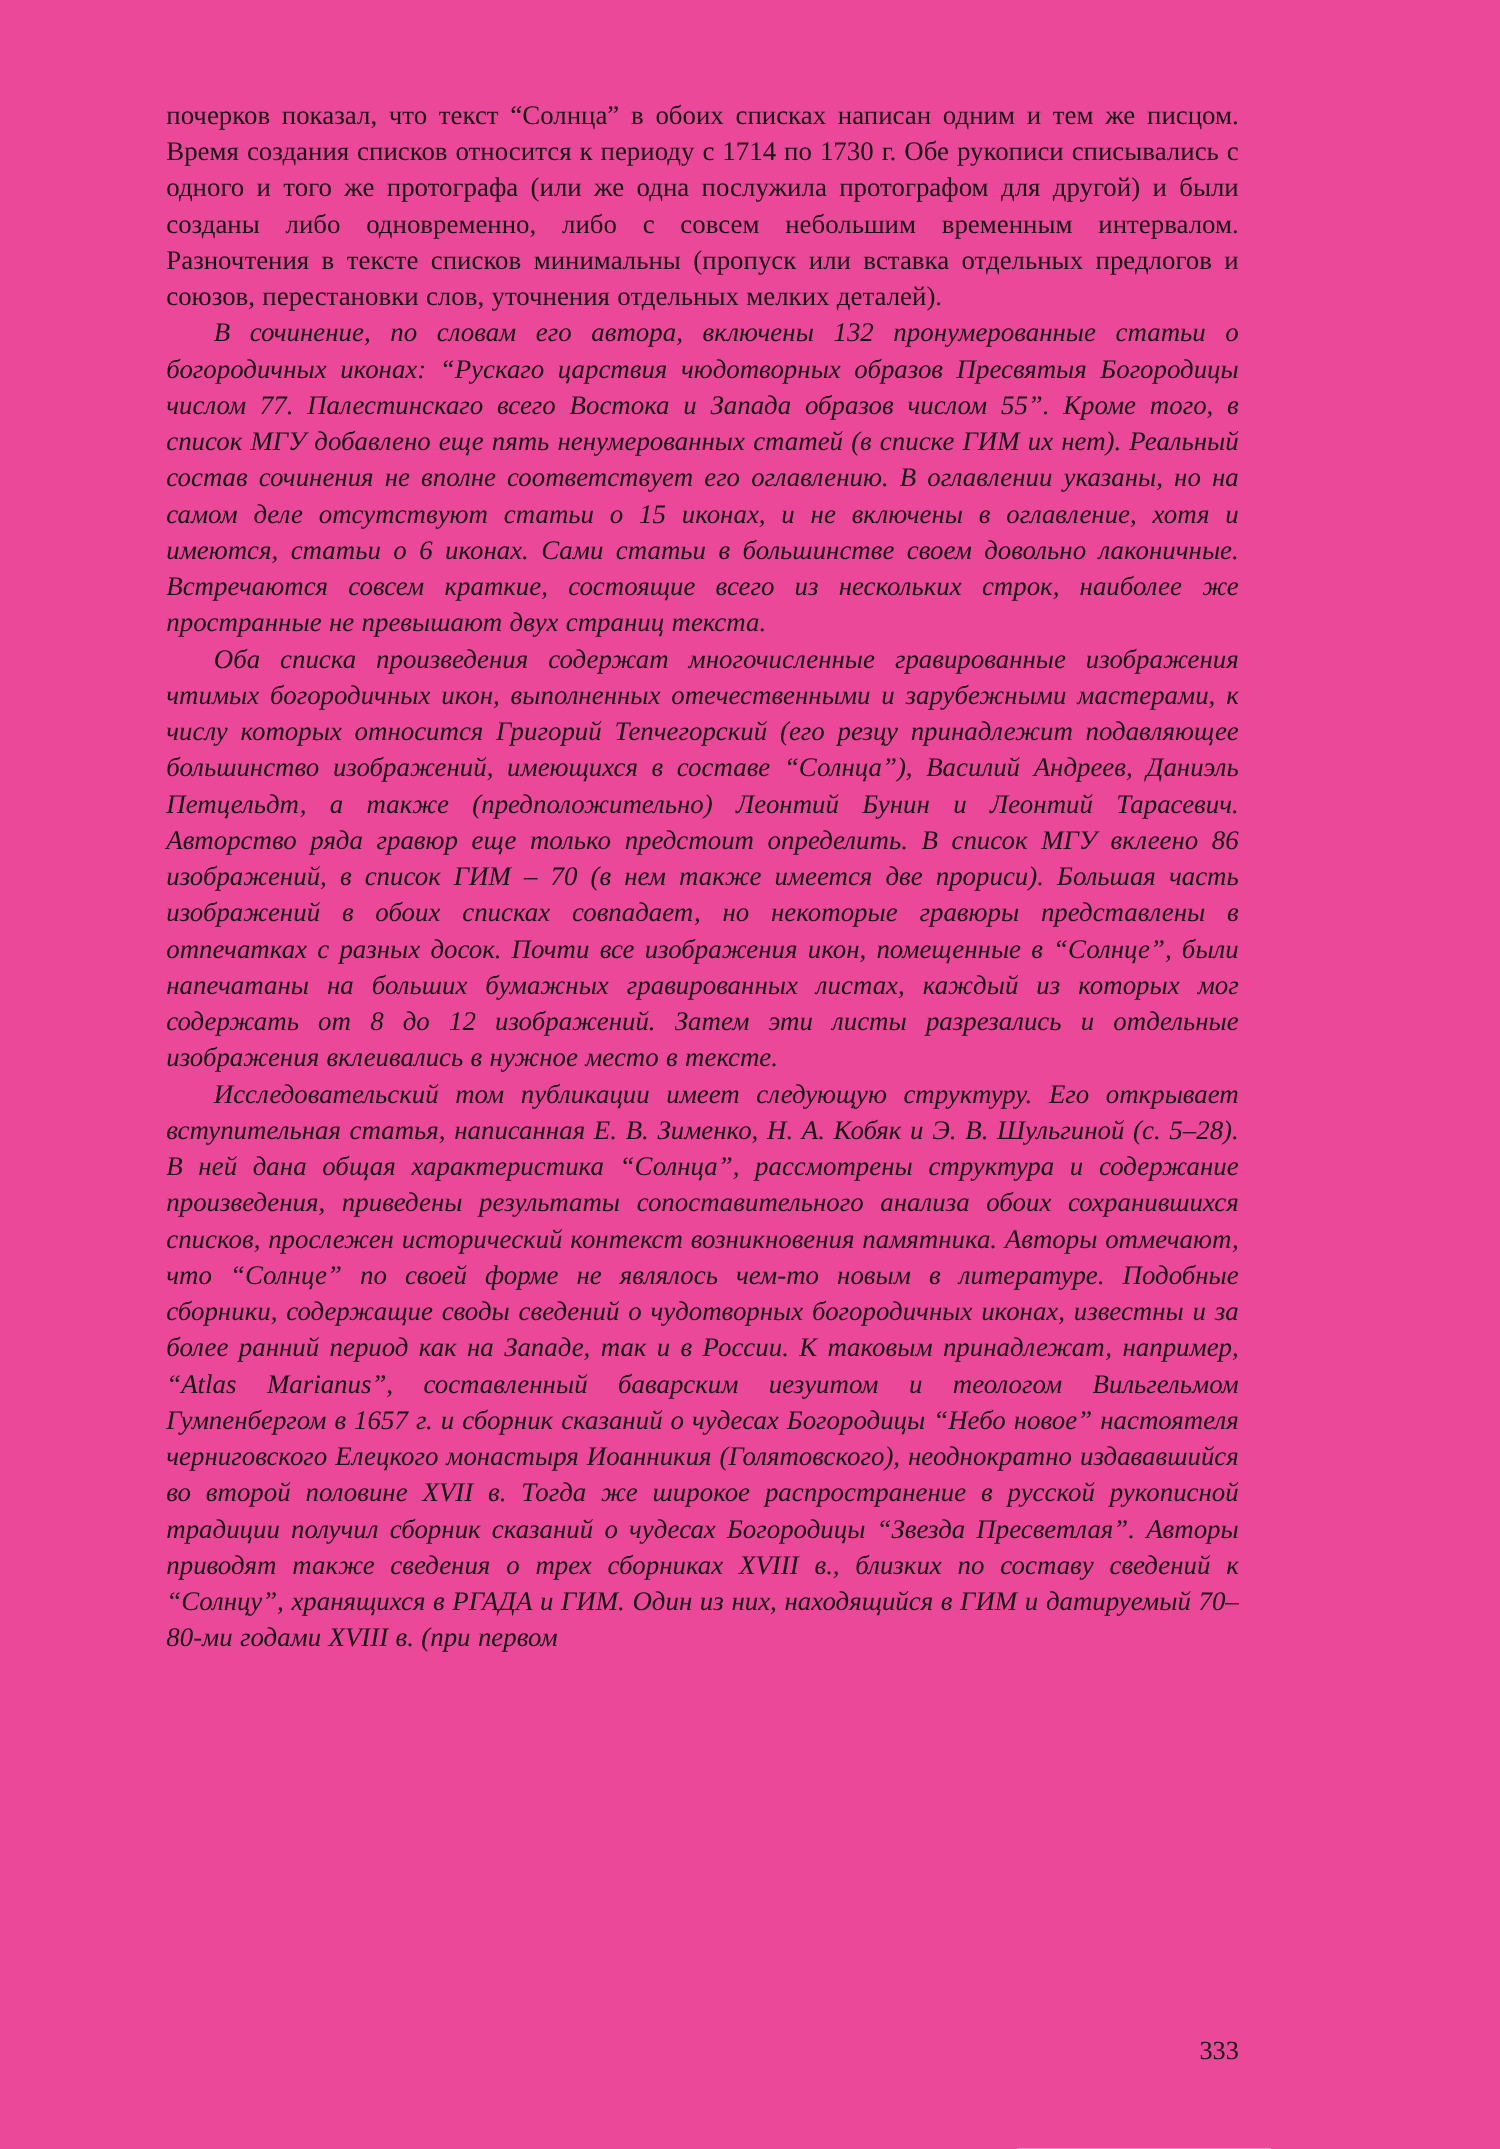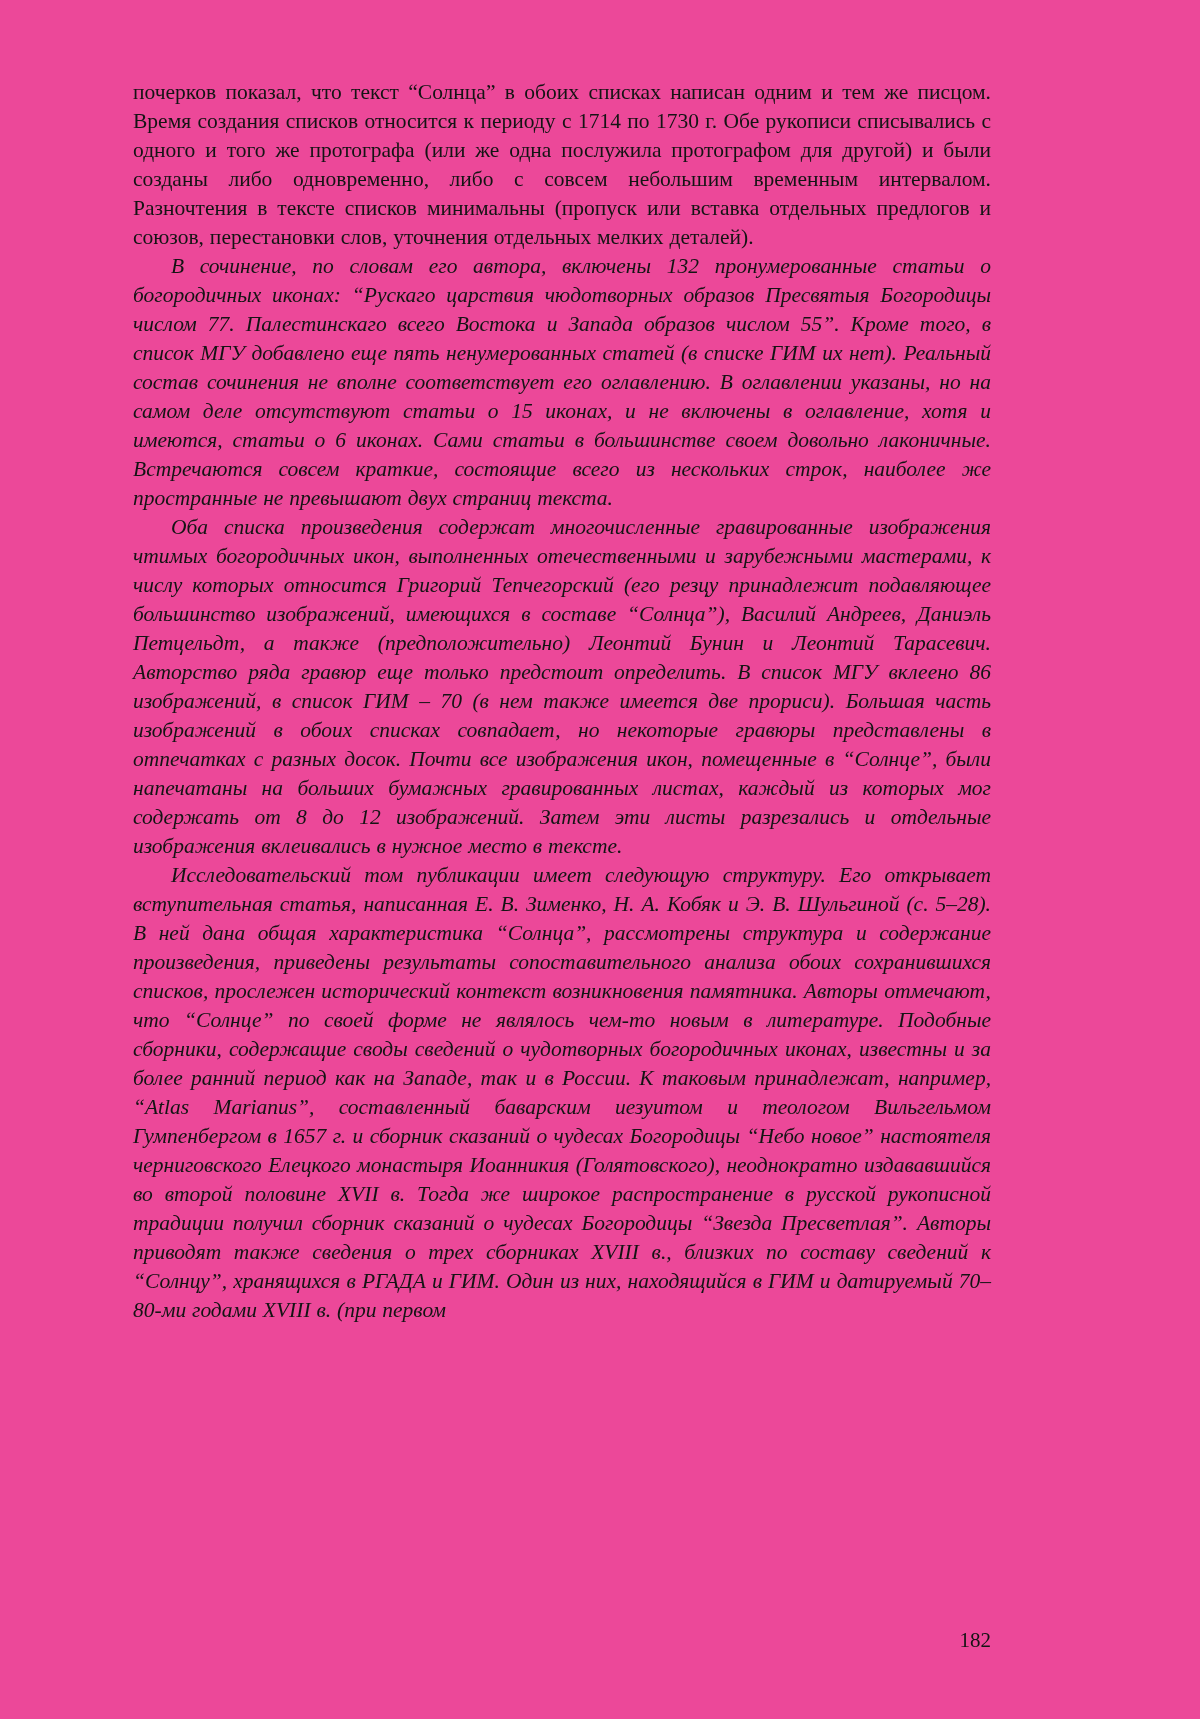--- a/index.html
+++ b/index.html
@@ -53,14 +53,14 @@
 <body>
 
 <div class="page">
   <div class="text-block">
 
   <p class="para" lang="ru">почерков показал, что текст “Солнца” в обоих списках написан одним и тем же писцом. Время создания списков относится к периоду с 1714 по 1730 г. Обе рукописи списывались с одного и того же протографа (или же одна послужила протографом для другой) и были созданы либо одновременно, либо с совсем небольшим временным интервалом. Разночтения в тексте списков минимальны (пропуск или вставка отдельных предлогов и союзов, перестановки слов, уточнения отдельных мелких деталей).</p>
       <p class="para indented" lang="ru">В сочинение, по словам его автора, включены 132 пронумерованные статьи о богородичных иконах: “Рускаго царствия чюдотворных образов Пресвятыя Богородицы числом 77. Палестинскаго всего Востока и Запада образов числом 55”. Кроме того, в список МГУ добавлено еще пять ненумерованных статей (в списке ГИМ их нет). Реальный состав сочинения не вполне соответствует его оглавлению. В оглавлении указаны, но на самом деле отсутствуют статьи о 15 иконах, и не включены в оглавление, хотя и имеются, статьи о 6 иконах. Сами статьи в большинстве своем довольно лаконичные. Встречаются совсем краткие, состоящие всего из нескольких строк, наиболее же пространные не превышают двух страниц текста.</p>
       <p class="para indented" lang="ru">Оба списка произведения содержат многочисленные гравированные изображения чтимых богородичных икон, выполненных отечественными и зарубежными мастерами, к числу которых относится Григорий Тепчегорский (его резцу принадлежит подавляющее большинство изображений, имеющихся в составе “Солнца”), Василий Андреев, Даниэль Петцельдт, а также (предположительно) Леонтий Бунин и Леонтий Тарасевич. Авторство ряда гравюр еще только предстоит определить. В список МГУ вклеено 86 изображений, в список ГИМ – 70 (в нем также имеется две прориси). Большая часть изображений в обоих списках совпадает, но некоторые гравюры представлены в отпечатках с разных досок. Почти все изображения икон, помещенные в “Солнце”, были напечатаны на больших бумажных гравированных листах, каждый из которых мог содержать от 8 до 12 изображений. Затем эти листы разрезались и отдельные изображения вклеивались в нужное место в тексте.</p>
       <p class="para indented" lang="ru">Исследовательский том публикации имеет следующую структуру. Его открывает вступительная статья, написанная Е. В. Зименко, Н. А. Кобяк и Э. В. Шульгиной (с. 5–28). В ней дана общая характеристика “Солнца”, рассмотрены структура и содержание произведения, приведены результаты сопоставительного анализа обоих сохранившихся списков, прослежен исторический контекст возникновения памятника. Авторы отмечают, что “Солнце” по своей форме не являлось чем-то новым в литературе. Подобные сборники, содержащие своды сведений о чудотворных богородичных иконах, известны и за более ранний период как на Западе, так и в России. К таковым принадлежат, например, “Atlas Marianus”, составленный баварским иезуитом и теологом Вильгельмом Гумпенбергом в 1657 г. и сборник сказаний о чудесах Богородицы “Небо новое” настоятеля черниговского Елецкого монастыря Иоанникия (Голятовского), неоднократно издававшийся во второй половине XVII в. Тогда же широкое распространение в русской рукописной традиции получил сборник сказаний о чудесах Богородицы “Звезда Пресветлая”. Авторы приводят также сведения о трех сборниках XVIII в., близких по составу сведений к “Солнцу”, хранящихся в РГАДА и ГИМ. Один из них, находящийся в ГИМ и датируемый 70–80-ми годами XVIII в. (при первом</p>
     </div>
-  <div class="page-number">182</div>
+  <div class="page-number">333</div>
 </div>
 
 </body></html>

